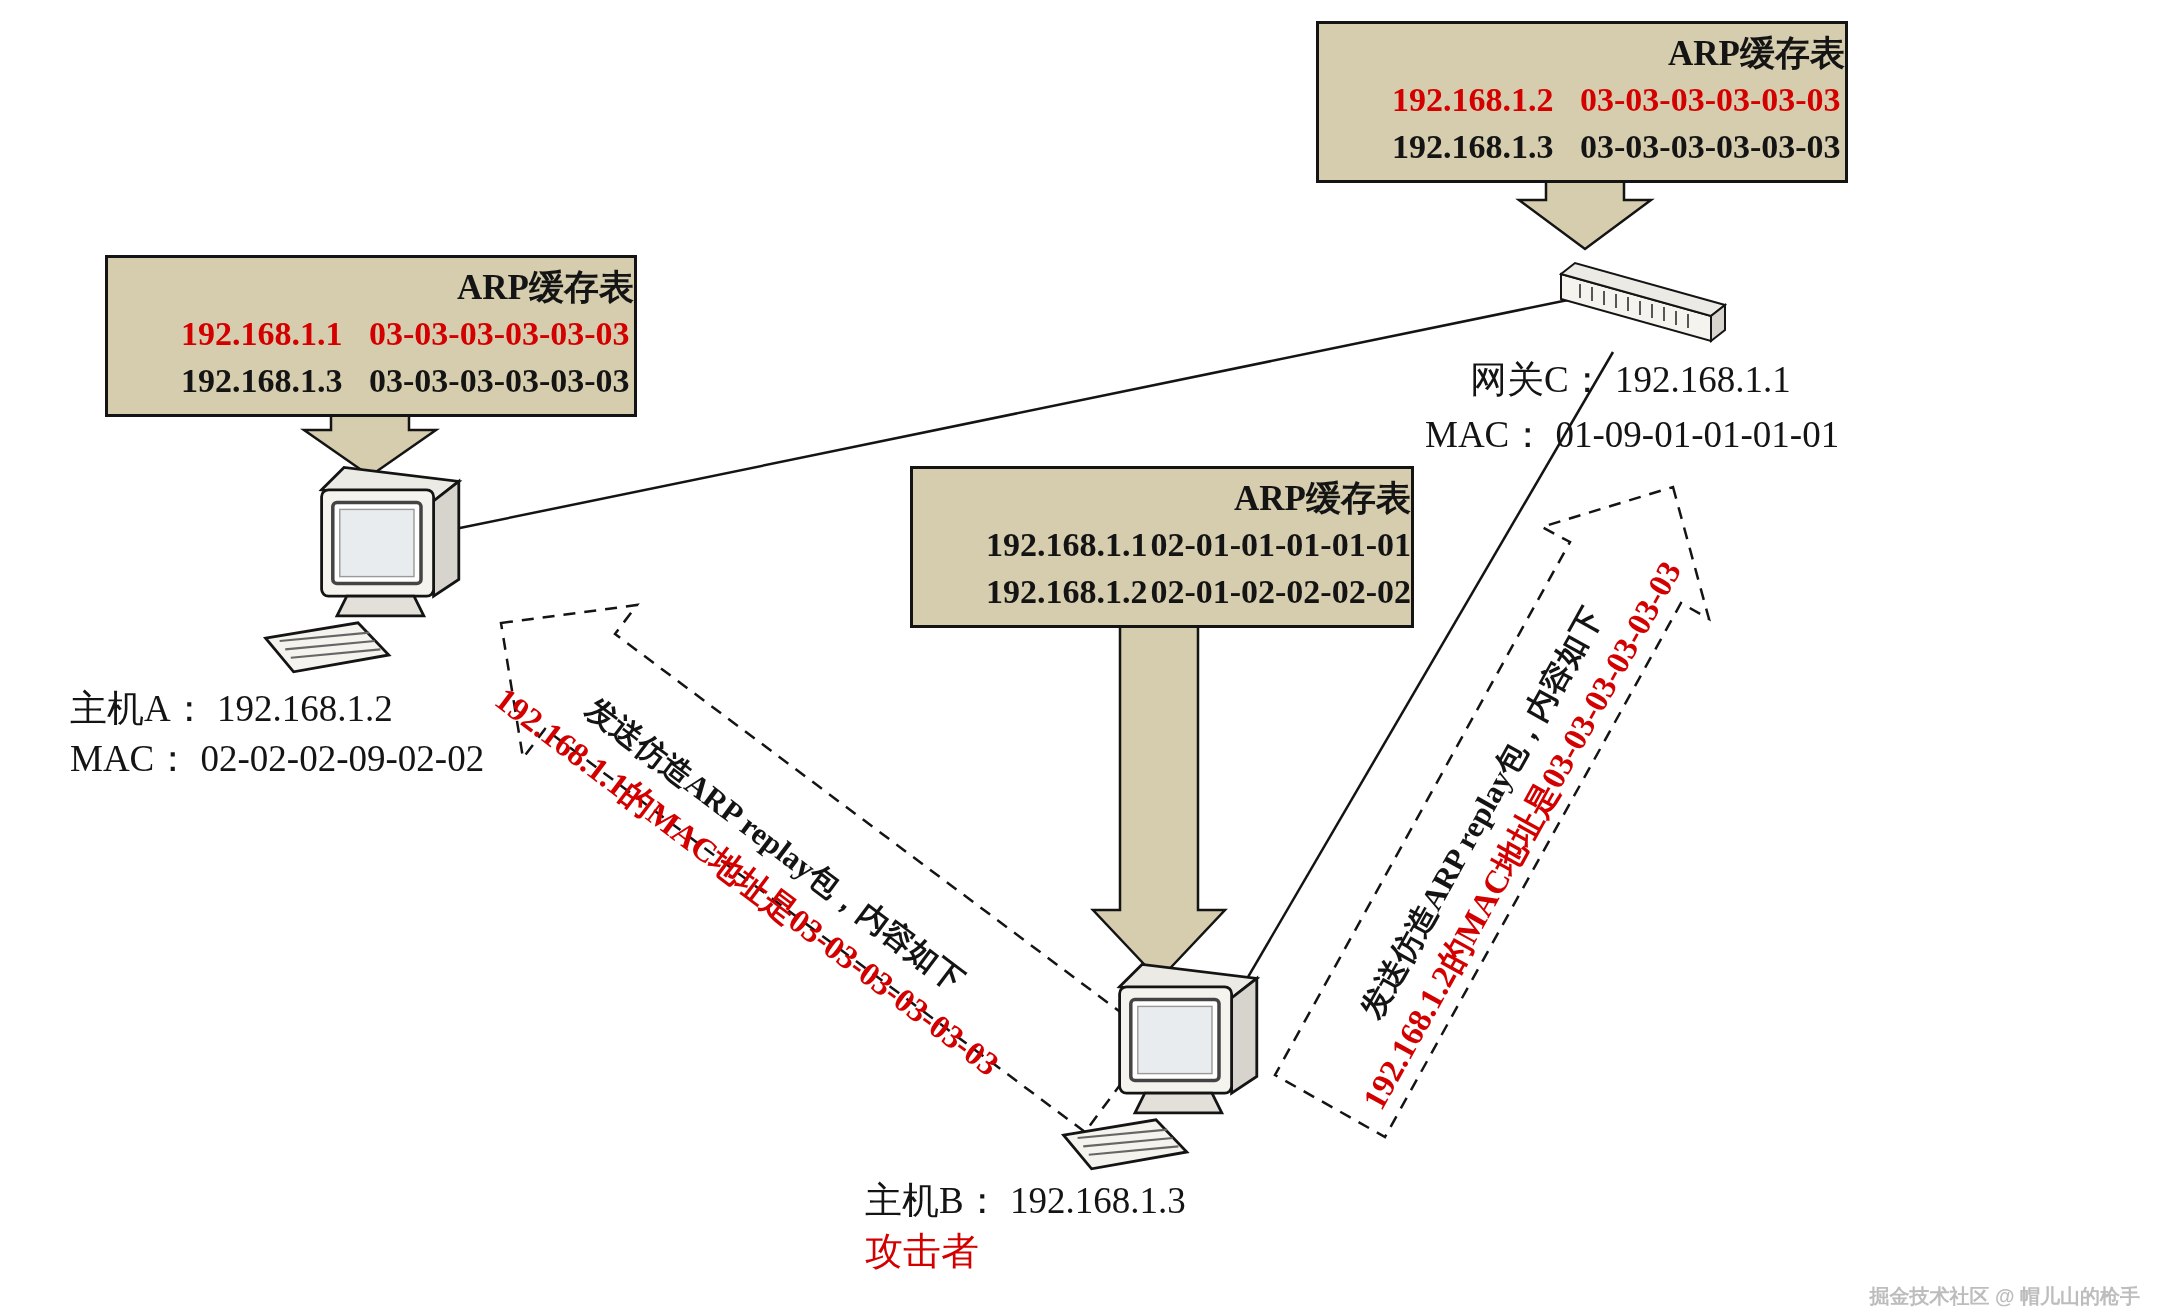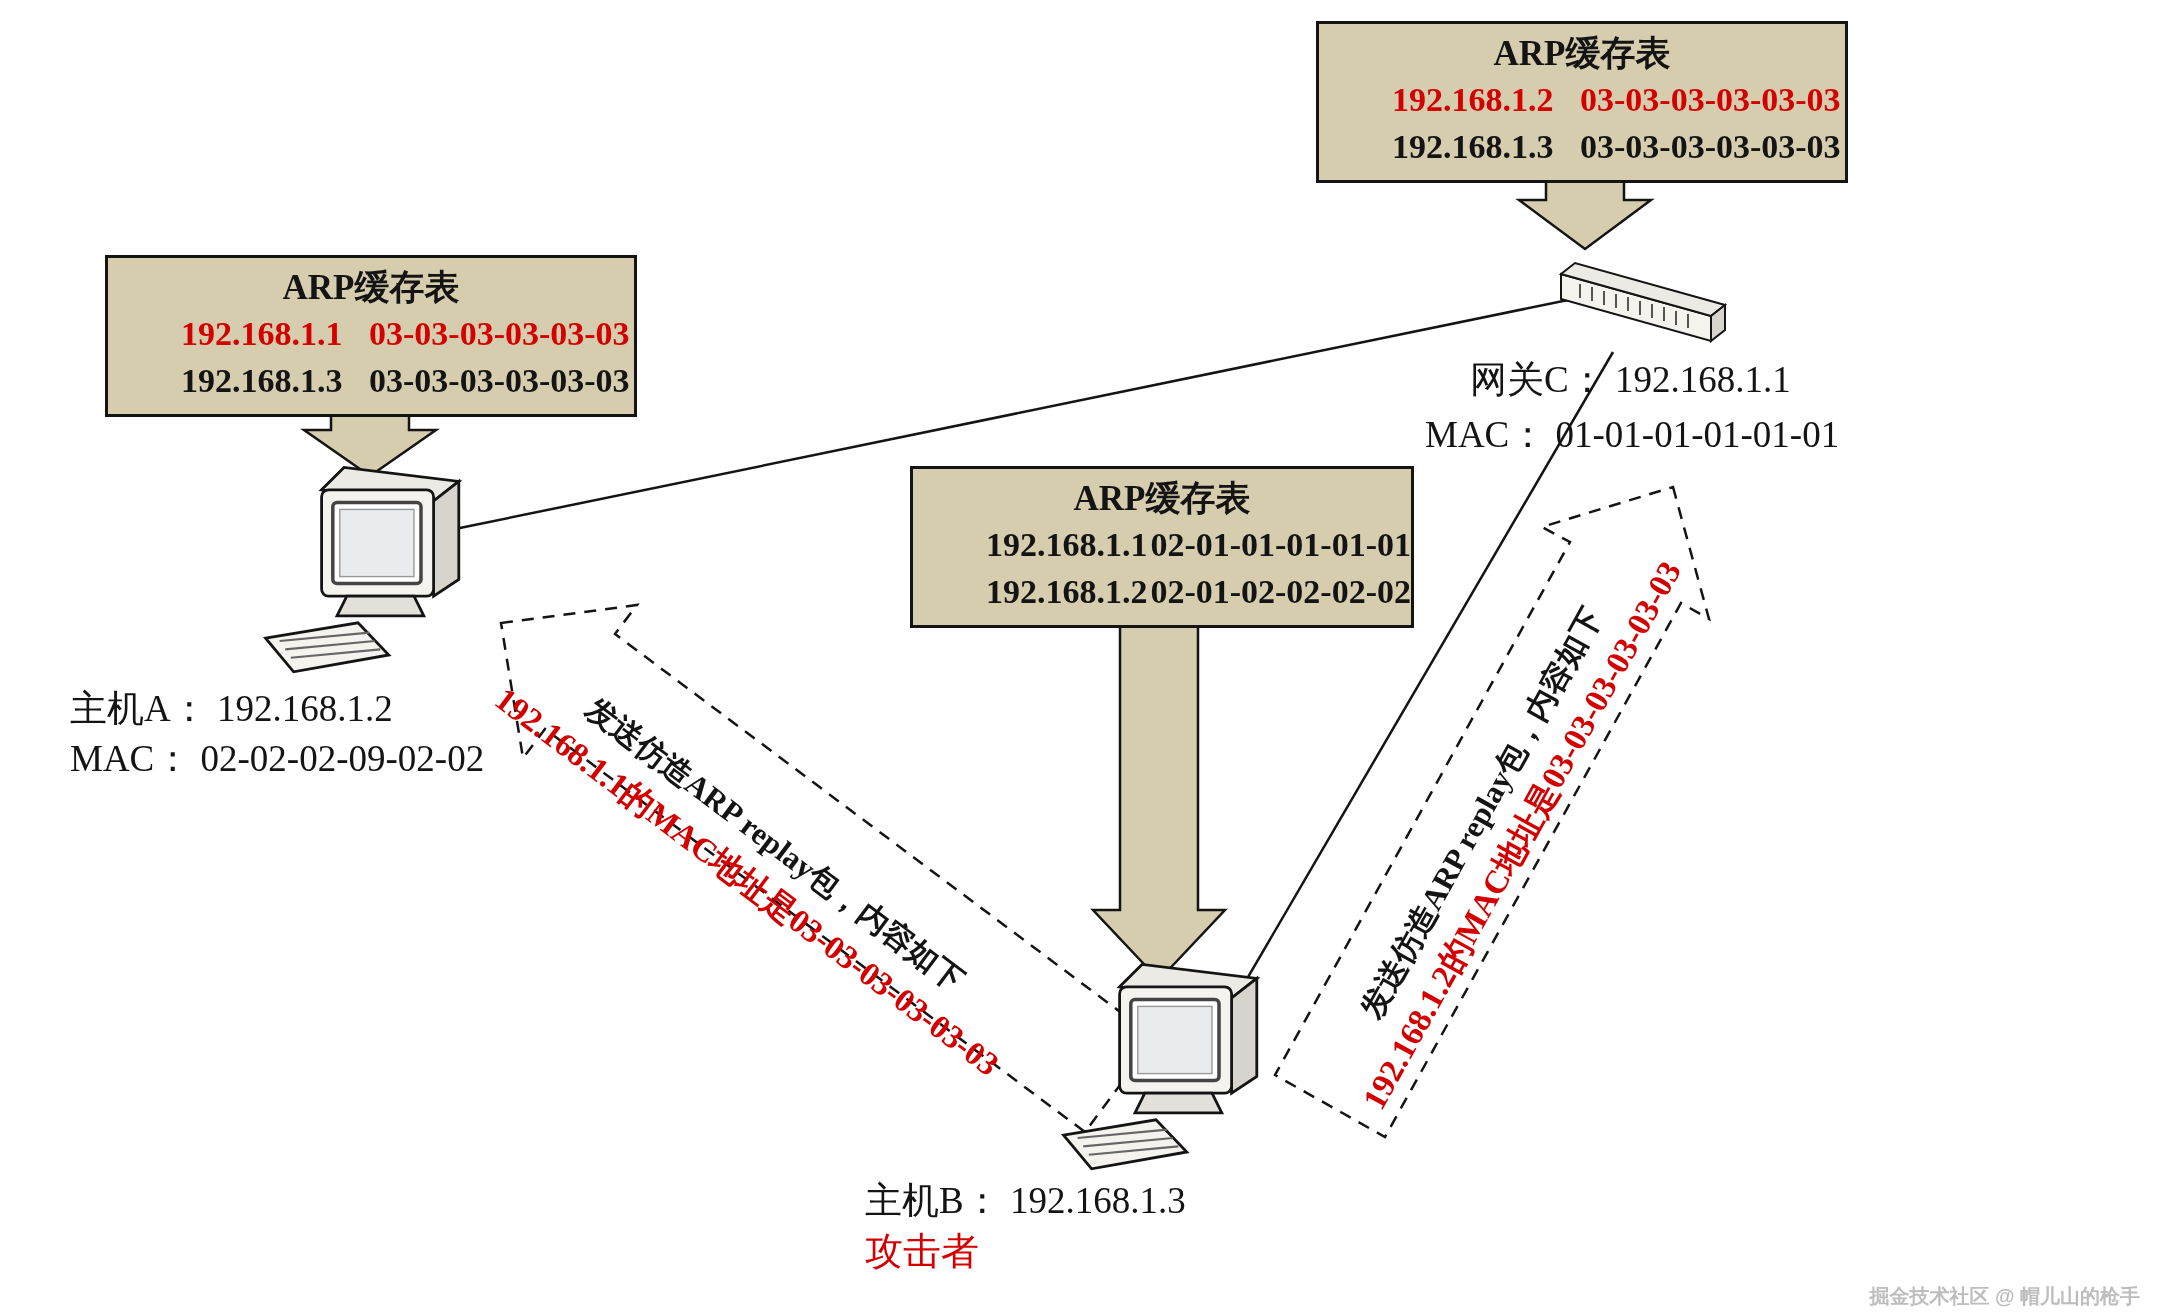--- a/index.html
+++ b/index.html
@@ -8,21 +8,21 @@
     font-family:"Liberation Serif","DejaVu Serif",serif;color:var(--ink,#141414);
   }
   svg{position:absolute;left:0;top:0;}
 
   
   .arp-box{
     position:absolute;background:var(--box-bg,#d5cdae);
     border:3px solid var(--ink,#141414);
     font-weight:bold;padding:8px 0 10px 0;box-sizing:border-box;
   }
-  .arp-title{text-align:center;font-size:35px;line-height:44px;color:var(--ink,#141414);}
+  .arp-title{text-align:right;font-size:35px;line-height:44px;color:var(--ink,#141414);}
   .arp-row{display:flex;padding-left:73px;font-size:34px;line-height:47px;white-space:nowrap;}
   .arp-row .ip{width:188px;}
   .arp-row.red{color:var(--red,#d40000);}
 
   
   .label{position:absolute;font-weight:normal;font-size:37px;line-height:50px;white-space:nowrap;}
   .label.centered{text-align:left;}
   .label .red{color:var(--red,#d40000);font-size:38px;}
 
   
@@ -144,21 +144,21 @@
     <div class="l1">发送仿造ARP replay包，内容如下</div>
     <div class="l2">192.168.1.1的MAC地址是03-03-03-03-03-03</div>
   </div>
 
   <div class="rot" style="left:1292px;top:1108px;width:700px;transform:rotate(-61deg);">
     <div class="l1">发送仿造ARP replay包，内容如下</div>
     <div class="l2">192.168.1.2的MAC地址是03-03-03-03-03-03</div>
   </div>
 
   <div class="label" style="left:1470px;top:355px;">网关C： 192.168.1.1</div>
-  <div class="label" style="left:1425px;top:410px;">MAC： 01-01-01-01-01-01</div>
+  <div class="label" style="left:1425px;top:410px;">MAC： 01-09-01-01-01-01</div>
 
   <div class="label centered" style="left:70px;top:684px;width:560px;">
     <div>主机A： 192.168.1.2</div>
     <div>MAC： 02-02-02-09-02-02</div>
   </div>
 
   <div class="label centered" style="left:865px;top:1176px;width:600px;">
     <div>主机B： 192.168.1.3</div>
     <div class="red">攻击者</div>
   </div>

